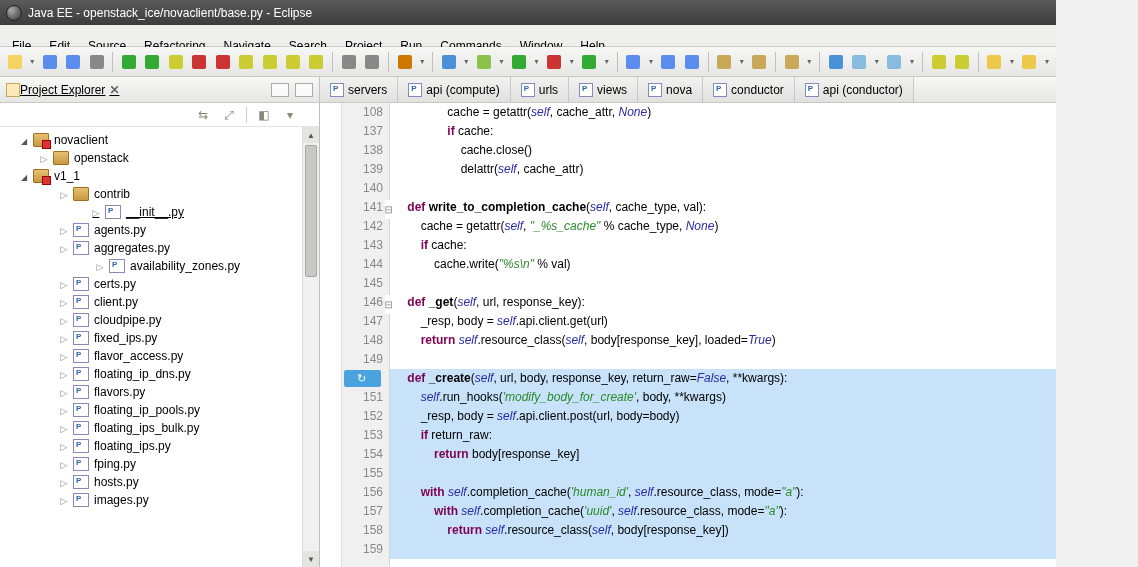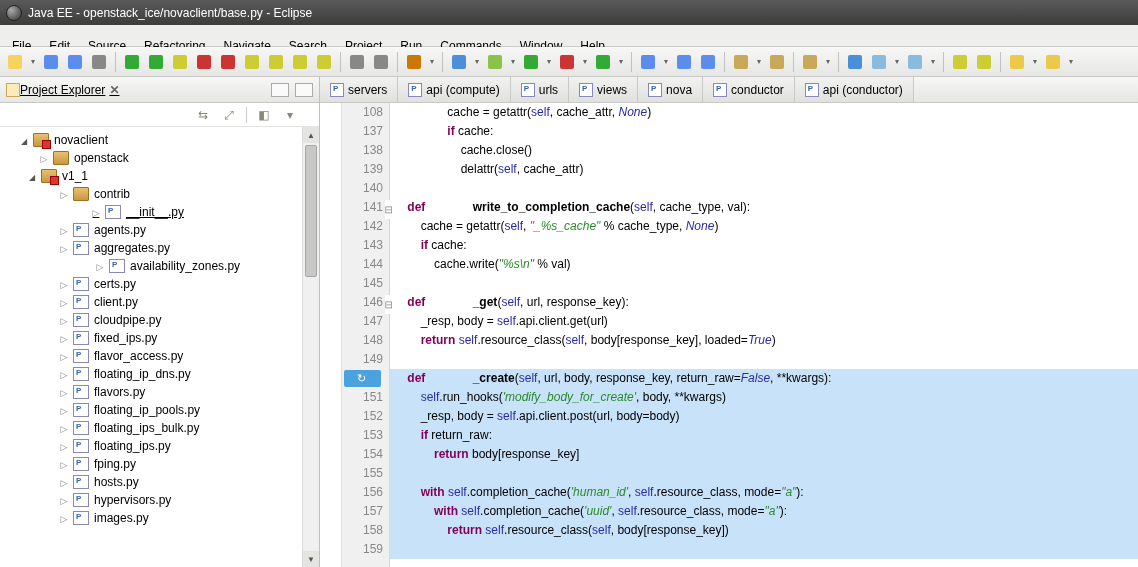--- a/index.html
+++ b/index.html
@@ -1,17 +1,17 @@
 <!DOCTYPE html>
 <html><head>
 <meta charset="utf-8">
 <style>
 * { margin:0; padding:0; box-sizing:border-box; font-family:"Segoe UI",Tahoma,sans-serif; font-size:12px; }
 html,body { width:1138px; height:567px; overflow:hidden; background:#f0f0f0; }
-.window { width:1138px; height:567px; display:flex; flex-direction:column; background:#eee; }
+.window { width:1056px; height:567px; display:flex; flex-direction:column; background:#eee; }
 
 .titlebar { height:25px; background:linear-gradient(#5a5a5a,#3c3c3c); color:#fff; display:flex; align-items:center; padding:0 6px; gap:6px; }
 .titlebar .logo { width:16px; height:16px; border-radius:50%; background:radial-gradient(circle at 30% 30%,#aaa,#333); border:1px solid #222; }
 .titlebar .title { font-size:12px; }
 
 .menubar { height:22px; background:#eeeeec; border-bottom:1px solid #ccc; display:flex; align-items:center; padding:0 4px; gap:2px; }
 .menubar .mitem { padding:2px 8px; cursor:default;margin-top:20px; }
 .menubar .mitem .ul { text-decoration:underline; }
 
 .toolbar { height:30px; background:linear-gradient(#f7f7f5,#e6e6e4); border-bottom:1px solid #c8c8c6; display:flex; align-items:center; padding:0 4px; gap:2px; }
@@ -54,24 +54,24 @@
 .ann { width:22px; background:#fff; border-right:1px solid #e0e0e0; }
 .gutter { width:48px; background:#f0f0f0; color:#888; text-align:right; padding-right:6px; border-right:1px solid #d6d6d4; }
 .gutter .ln { height:19px; position:relative; }
 .gutter .ln.fold::after { content:"⊟"; position:absolute; right:-10px; top:2px; font-size:10px; color:#888; background:#fff; }
 .gutter .ln.mark { background:#4aa3df; color:#fff; border-radius:2px; margin:1px 2px; height:17px; display:flex; align-items:center; justify-content:center; }
 .gutter .ln.mark::before { content:"↻"; font-size:11px; margin-right:2px; }
 .code { flex:1; position:relative; white-space:pre; }
 .code .line { height:19px; padding-left:4px; }
 .code .line.hl { background:#c7e2f9; }
 .kw { color:#7f0055; font-weight:bold; }
-.sf { color:#2a2aa5; }
+.sf { color:#2a2aa5; font-style:italic; }
 .st { color:#2a8a2a; font-style:italic; }
 .cn { color:#2a2aa5; font-style:italic; }
-.fn { font-weight:bold;margin-left:44px; }
+.fn { font-weight:bold; }
 </style>
 </head>
 <body>
 
 <div class="window">
 
   <div class="titlebar">
     <span class="logo"></span>
     <span class="title">Java EE - openstack_ice/novaclient/base.py - Eclipse</span>
   </div>
@@ -242,21 +242,21 @@
         <div class="row" style="padding-left: 18px;">
             <span class="arrow open"></span>
             <span class="icon pkg err"></span>
             <span class="label">novaclient</span>
           </div>
           <div class="row" style="padding-left: 38px;">
             <span class="arrow closed"></span>
             <span class="icon pkg"></span>
             <span class="label">openstack</span>
           </div>
-          <div class="row" style="padding-left: 26px;">
+          <div class="row" style="padding-left: 18px;">
             <span class="arrow open"></span>
             <span class="icon pkg err"></span>
             <span class="label">v1_1</span>
           </div>
           <div class="row" style="padding-left: 58px;">
             <span class="arrow closed"></span>
             <span class="icon pkg"></span>
             <span class="label">contrib</span>
           </div>
           <div class="row" style="padding-left: 90px; text-decoration: underline;">
@@ -331,25 +331,20 @@
           </div>
           <div class="row" style="padding-left: 58px;">
             <span class="arrow closed"></span>
             <span class="icon py"></span>
             <span class="label">fping.py</span>
           </div>
           <div class="row" style="padding-left: 58px;">
             <span class="arrow closed"></span>
             <span class="icon py"></span>
             <span class="label">hosts.py</span>
-          </div>
-          <div class="row" style="padding-left: 58px;">
-            <span class="arrow closed"></span>
-            <span class="icon py"></span>
-            <span class="label">hypervisors.py</span>
           </div>
           <div class="row" style="padding-left: 58px;">
             <span class="arrow closed"></span>
             <span class="icon py"></span>
             <span class="label">images.py</span>
           </div>
           <div class="vscroll">
           <div class="arr up">▲</div>
           <div class="thumb"></div>
           <div class="arr down">▼</div>

